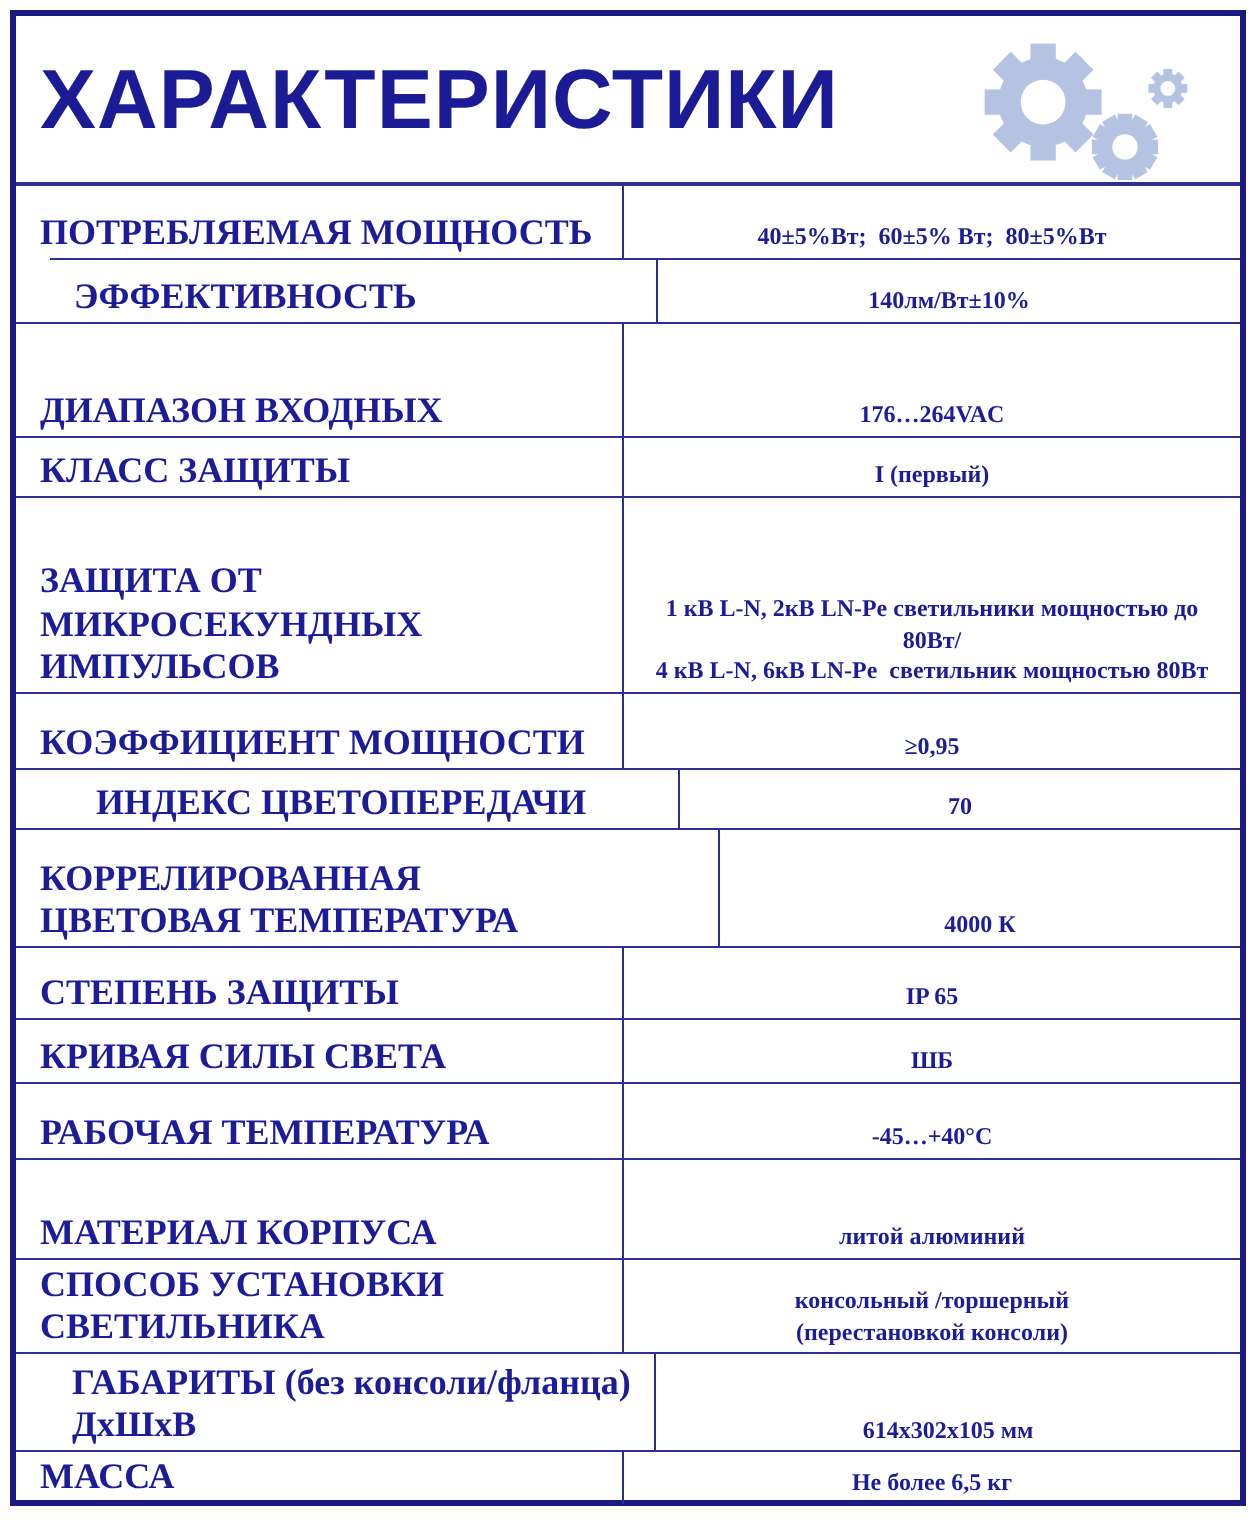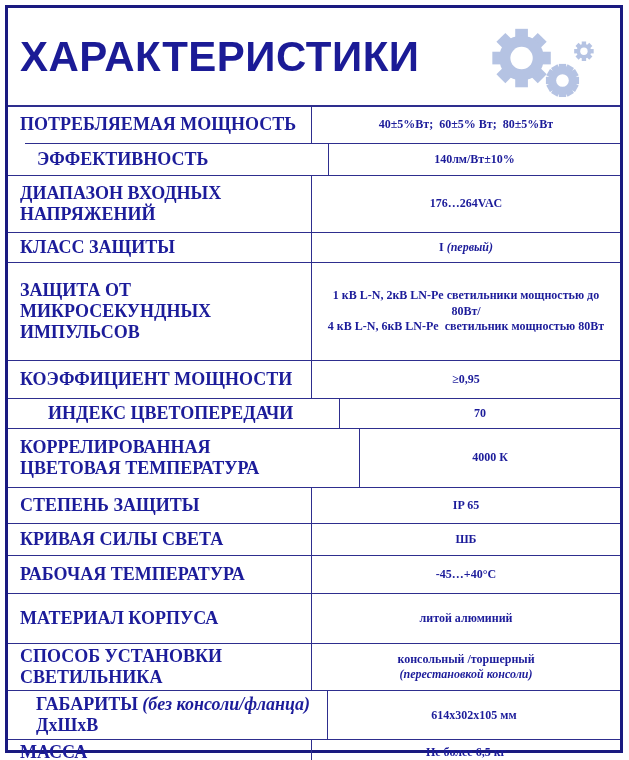--- a/index.html
+++ b/index.html
@@ -4,21 +4,21 @@
 <style>
   html,body{margin:0;padding:0;background:#fff;}
   body{width:629px;height:760px;position:relative;font-family:"Liberation Serif","DejaVu Serif",serif;}
   .panel{
     position:absolute;left:5px;top:5px;right:6px;bottom:7px;
     border:3px solid #1a1a80;
     display:flex;flex-direction:column;background:#fff;
     box-sizing:border-box;
   }
   .header{
-    height:99px;flex:0 0 auto;border-bottom:2px solid #2e2e8e;
+    height:85px;flex:0 0 auto;border-bottom:2px solid #2e2e8e;
     display:flex;align-items:center;justify-content:space-between;
     padding:0 18px 0 12px;box-sizing:border-box;
   }
   .title{
     font-family:"Liberation Sans","DejaVu Sans",sans-serif;
     font-weight:bold;font-size:42px;color:#1b1b96;letter-spacing:0.5px;
     white-space:nowrap;
   }
   .gears{flex:0 0 auto;margin-top:6px;}
   .table{flex:1 1 auto;display:flex;flex-direction:column;}
@@ -32,34 +32,34 @@
   .row:nth-child(6){min-height:38px;}
   .row:nth-child(7){min-height:30px;padding-left:28px;}
   .row:nth-child(8){min-height:59px;gap:48px;}
   .row:nth-child(9){min-height:36px;}
   .row:nth-child(10){min-height:32px;}
   .row:nth-child(11){min-height:38px;}
   .row:nth-child(12){min-height:50px;}
   .row:nth-child(13){min-height:30px;}
   .row:nth-child(14){min-height:49px;padding-left:16px;}
   .row:nth-child(15){flex:1 1 auto;}
-  .cell{box-sizing:border-box;display:flex;flex-direction:column;justify-content:center;}
+  .cell{box-sizing:border-box;display:flex;flex-direction:column;justify-content:flex-end;}
   .cell.label{
     width:303px;flex:0 0 303px;align-items:flex-start;text-align:left;
     padding:2px 8px 2px 12px;
     color:#1c1c9a;font-weight:bold;font-size:18px;line-height:1.18;
   }
   .cell.value{
     flex:1 1 auto;border-left:1px solid #2e2e8e;
     align-items:center;text-align:center;
     padding:2px 10px;
     color:#1c1c9a;font-weight:bold;font-size:12px;line-height:1.3;
   }
   .cell span{white-space:pre-wrap;}
-  .it{font-style:italic;}
+  .it{}
   .line{display:block;}
   .inline-line{display:block;}
   .inline-line span{display:inline;}
 </style>
 </head>
 <body>
 
 <div class="panel">
 
   <div class="header">
@@ -134,21 +134,20 @@
           <span>ЭФФЕКТИВНОСТЬ</span>
         </div>
       <div class="cell value">
           <span>140лм/Вт±10%</span>
         </div>
     </div>
 
     <div class="row">
       <div class="cell label">
         <span class="line">ДИАПАЗОН ВХОДНЫХ</span>
-        <span class="line">НАПРЯЖЕНИЙ</span>
       </div>
       <div class="cell value">
           <span>176…264VAC</span>
         </div>
     </div>
 
     <div class="row">
       <div class="cell label">
           <span>КЛАСС ЗАЩИТЫ</span>
         </div>

